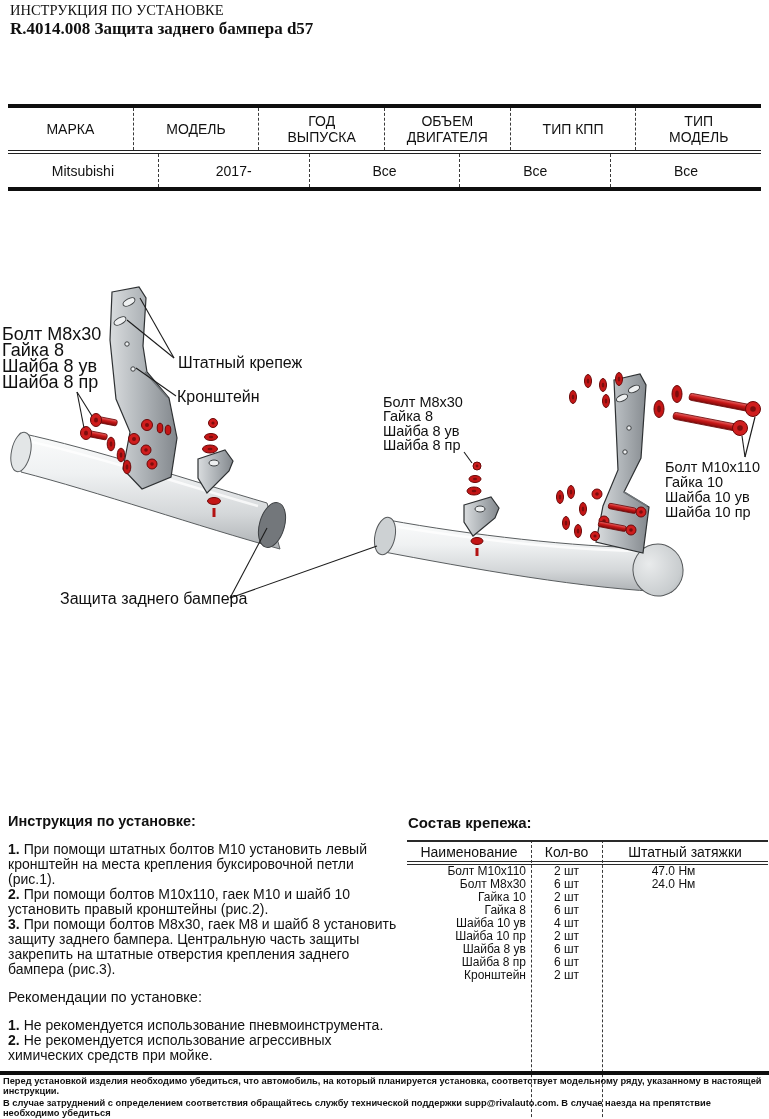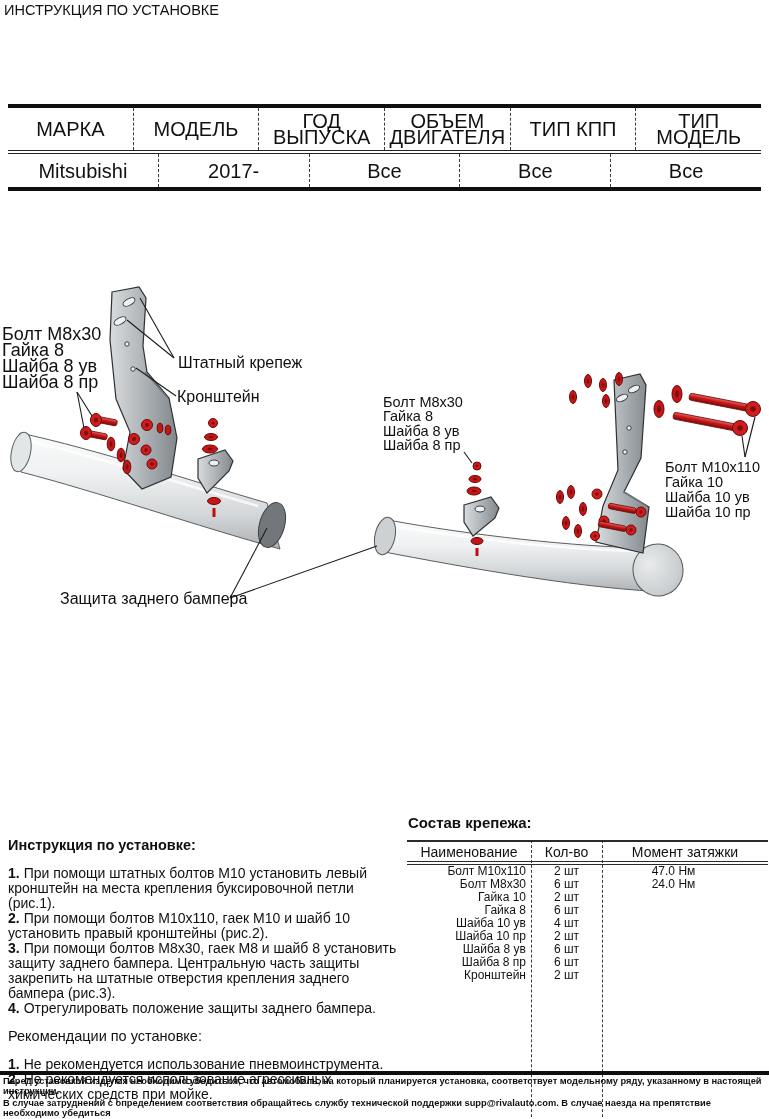--- a/index.html
+++ b/index.html
@@ -1,49 +1,49 @@
 <!DOCTYPE html>
 <html><head>
 <meta charset="utf-8">
 <style>
   html,body{margin:0;padding:0;}
   body{
     width:769px;height:1119px;position:relative;background:#ffffff;
     font-family:"Liberation Sans", sans-serif;color:#111;overflow:hidden;
   }
   
-  .title{position:absolute;left:4px;top:2px;}
+  .title{position:absolute;left:10px;top:2px;font-family:Liberation Serif, serif;}
   .t1{font-size:14.5px;line-height:17px;}
   .t2{font-size:17px;font-weight:bold;line-height:19px;}
   
   .spec-table{position:absolute;left:8px;top:104px;width:753px;
     border-top:4px solid #0e0e0e;border-bottom:4px solid #0e0e0e;}
   .spec-row{display:flex;}
   .spec-cell{flex:1;display:flex;align-items:center;justify-content:center;
-    text-align:center;font-size:20px;white-space:pre-line;line-height:16px;}
+    text-align:center;font-size:14px;white-space:pre-line;line-height:16px;}
   .spec-cell + .spec-cell{border-left:1px dashed #3a3a3a;}
   .spec-head .spec-cell{height:42px;}
   .spec-data .spec-cell{height:33px;}
   .spec-sep{height:2px;border-top:1px solid #222;border-bottom:1px solid #222;}
   
   .diagram{position:absolute;left:0;top:265px;}
   .diagram text{fill:#101010;font-family:"Liberation Sans",sans-serif;}
   .lbl-big{font-size:18px;}
   .lbl{font-size:16px;}
   .lbl-sm{font-size:14.5px;}
   .ldr{stroke:#1c1c1c;stroke-width:1.1;fill:none;}
   .metal{fill:url(#gMetal);stroke:#2e3133;stroke-width:1.2;}
   .hole{fill:#eef0f1;stroke:#3c3f41;stroke-width:1;}
   .w{fill:#c41616;stroke:#6b0808;stroke-width:1;}
   .wi{fill:#7d0d0d;stroke:none;}
   .rh{fill:#cf1d1d;stroke:#6b0808;stroke-width:1;}
   .shaft{fill:url(#gBolt);stroke:#6b0808;stroke-width:0.8;}
   .tube{fill:url(#gTube);stroke:#5a5e60;stroke-width:1;}
   
-  .instructions{position:absolute;left:8px;top:838px;width:393px;font-size:14px;line-height:15px;}
+  .instructions{position:absolute;left:8px;top:814px;width:393px;font-size:14px;line-height:15px;}
   .sec-head{font-weight:bold;font-size:14.5px;margin:0 0 13px 0;}
   .item{margin:0;}
   .item b{margin-right:4px;}
   .rec-head{font-weight:normal;font-size:14.5px;margin:13px 0 13px 0;}
   
   .hw-title{position:absolute;left:408px;top:814px;font-weight:bold;font-size:15px;}
   .hw-table{position:absolute;left:407px;top:840px;width:361px;height:297px;}
   .hw-vline{position:absolute;top:0;bottom:0;width:0;border-left:1px dashed #3a3a3a;}
   .hw-head{display:flex;border-top:2px solid #2a2a2a;height:19px;position:relative;}
   .hw-sep{height:2px;border-top:1px solid #2a2a2a;border-bottom:1px solid #2a2a2a;}
@@ -56,20 +56,21 @@
   .hw-row .c3{padding-right:23px;box-sizing:border-box;}
   
   .footer{position:absolute;left:0;top:1071px;width:769px;border-top:4px solid #0e0e0e;}
   .footer-text{margin:2px 2px 0 3px;font-size:9.3px;font-weight:bold;line-height:9.9px;}
 </style>
 </head>
 <body>
 
 <div class="title">
   <div class="t1">ИНСТРУКЦИЯ ПО УСТАНОВКЕ</div>
+  <div class="t2">R.4014.008 Защита заднего бампера d57</div>
 </div>
 
 <div class="spec-table">
   <div class="spec-row spec-head">
     <div class="spec-cell">МАРКА</div>
     <div class="spec-cell">МОДЕЛЬ</div>
     <div class="spec-cell">ГОД
 ВЫПУСКА</div>
     <div class="spec-cell">ОБЪЕМ
 ДВИГАТЕЛЯ</div>
@@ -285,34 +286,33 @@
 
     <text class="lbl" x="60" y="604">Защита заднего бампера</text>
   </g>
 </svg>
 
 <div class="instructions">
   <p class="sec-head">Инструкция по установке:</p>
   <p class="item"><b>1.</b><span>При помощи штатных болтов М10 установить левый кронштейн на места крепления буксировочной петли (рис.1).</span></p>
   <p class="item"><b>2.</b><span>При помощи болтов М10х110, гаек М10 и шайб 10 установить правый кронштейны (рис.2).</span></p>
   <p class="item"><b>3.</b><span>При помощи болтов М8х30, гаек М8 и шайб 8 установить защиту заднего бампера. Центральную часть защиты закрепить на штатные отверстия крепления заднего бампера (рис.3).</span></p>
-  <p class="item"><b>4.</b><span>Отрегулировать положение защиты заднего бампера.</span></p>
   <p class="rec-head">Рекомендации по установке:</p>
   <p class="item"><b>1.</b><span>Не рекомендуется использование пневмоинструмента.</span></p>
   <p class="item"><b>2.</b><span>Не рекомендуется использование агрессивных химических средств при мойке.</span></p>
 </div>
 
 <div class="hw-title">Состав крепежа:</div>
 <div class="hw-table">
   <div class="hw-vline" style="left:124px;"></div>
   <div class="hw-vline" style="left:195px;"></div>
   <div class="hw-head">
     <div class="hw-hcell c1" style="text-align:center;padding-right:0;justify-content:center;">Наименование</div>
     <div class="hw-hcell c2">Кол-во</div>
-    <div class="hw-hcell c3">Момент затяжки</div>
+    <div class="hw-hcell c3">Штатный затяжки</div>
   </div>
   <div class="hw-sep"></div>
   <div class="hw-row">
     <div class="hw-cell c1">Болт М10х110</div>
     <div class="hw-cell c2">2 шт</div>
     <div class="hw-cell c3">47.0 Нм</div>
   </div>
   <div class="hw-row">
     <div class="hw-cell c1">Болт М8х30</div>
     <div class="hw-cell c2">6 шт</div>

